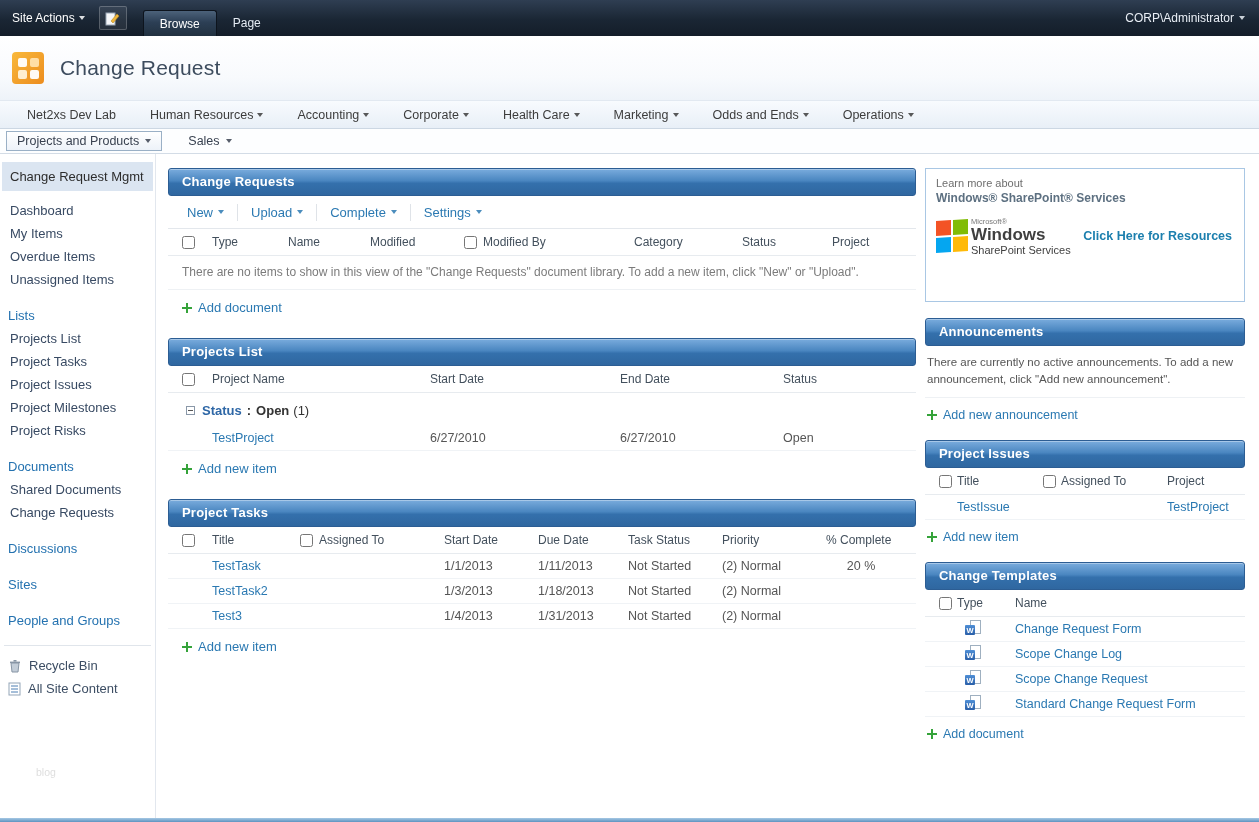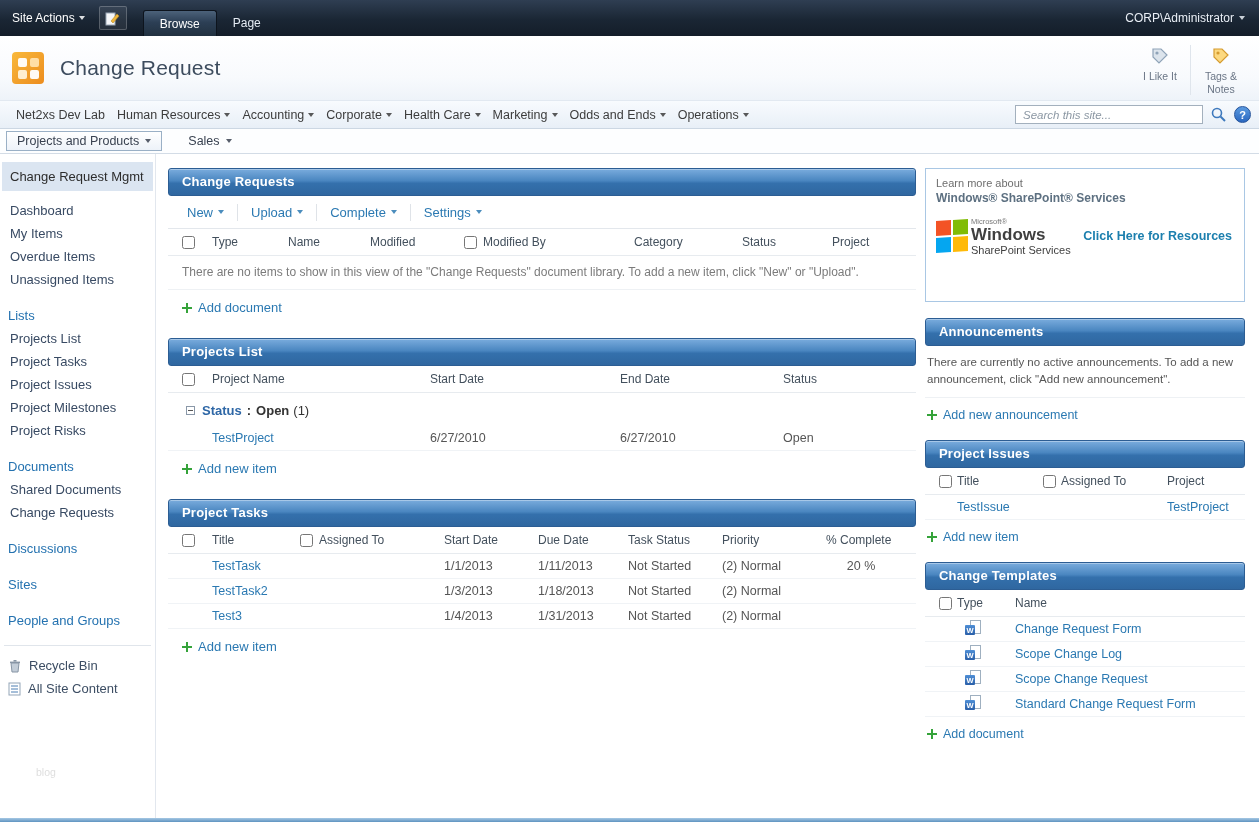--- a/index.html
+++ b/index.html
@@ -21,21 +21,21 @@
   .siteheader { height:64px; background:linear-gradient(#ffffff,#f8fafd 65%,#eef3f9); display:flex; align-items:center; position:relative; }
   .sitelogo { width:32px; height:32px; margin:0 16px 0 12px; border-radius:4px; background:linear-gradient(135deg,#f9b93b,#ec8c1e); display:grid; grid-template-columns:9px 9px; grid-template-rows:9px 9px; gap:3px; align-content:center; justify-content:center; cursor:pointer; }
   .sitelogo span { border-radius:2px; background:#fff; opacity:.95; }
   .sitelogo span:nth-child(2){ background:#ffe2ad; } .sitelogo span:nth-child(3){ background:#fff3d8; }
   .pagetitle { font-size:21px; font-weight:400; color:#3d4c5e; letter-spacing:.2px; }
   .social { position:absolute; right:10px; top:5px; display:flex; align-items:flex-start; }
   .social-btn { width:56px; display:flex; flex-direction:column; align-items:center; gap:3px; font-size:10.5px; color:#6b7686; text-align:center; padding:4px 2px; cursor:pointer; line-height:1.25; }
   .social-sep { width:1px; height:50px; background:#dfe5ec; margin:4px 2px 0 2px; }
 
   
-  .topnav { height:29px; background:linear-gradient(#f8fbfe,#e8eff7); border-top:1px solid #e2e9f1; border-bottom:1px solid #ccd7e3; display:flex; align-items:center; padding-left:16px; gap:12px; font-size:12.5px; color:#3c3c3c; position:relative; }
+  .topnav { height:29px; background:linear-gradient(#f8fbfe,#e8eff7); border-top:1px solid #e2e9f1; border-bottom:1px solid #ccd7e3; display:flex; align-items:center; padding-left:27px; gap:34px; font-size:12.5px; color:#3c3c3c; position:relative; }
   .nav-item { display:flex; align-items:center; gap:4px; white-space:nowrap; cursor:pointer; }
   .search-area { position:absolute; right:8px; top:4px; display:flex; align-items:center; gap:7px; }
   .search { width:188px; height:19px; border:1px solid #a3b0bd; font-size:11.5px; padding:0 7px; color:#444; font-family:inherit; background:#fff; }
   .search::placeholder { font-style:italic; color:#8b97a3; }
   .help { width:17px; height:17px; border-radius:50%; background:linear-gradient(#5b9be0,#2a67c0); border:1px solid #24539b; color:#fff; font-size:11px; font-weight:bold; display:flex; align-items:center; justify-content:center; cursor:pointer; }
   .mag { cursor:pointer; display:flex; }
 
   
   .subnav { height:25px; background:#fdfeff; border-bottom:1px solid #d3dce6; display:flex; align-items:center; padding-left:6px; gap:16px; font-size:12.5px; color:#394251; }
   .subnav-item { display:flex; align-items:center; gap:6px; padding:2px 10px; cursor:pointer; }
@@ -137,37 +137,20 @@
 </div>
 
 <div class="siteheader">
   <div class="sitelogo">
       <span></span>
       <span></span>
       <span></span>
       <span></span>
     </div>
   <div class="pagetitle">Change Request</div>
-  <div class="social">
-    <div class="social-btn">
-      <svg width="22" height="22" viewBox="0 0 22 22">
-          <path d="M4 4 h8 l6 6 -8 8 -6 -6 z" fill="#dce4ec" stroke="#8fa3b8" stroke-width="1.2"></path>
-          <circle cx="8" cy="8" r="1.6" fill="#8fa3b8"></circle>
-        </svg>
-      <span>I Like It</span>
-    </div>
-    <div class="social-sep"></div>
-    <div class="social-btn">
-      <svg width="22" height="22" viewBox="0 0 22 22">
-          <path d="M4 4 h8 l6 6 -8 8 -6 -6 z" fill="#fcd980" stroke="#d59b2f" stroke-width="1.2"></path>
-          <circle cx="8" cy="8" r="1.6" fill="#d59b2f"></circle>
-        </svg>
-      <span>Tags &amp; Notes</span>
-    </div>
-  </div>
 </div>
 
 <div class="topnav">
   <div class="nav-item">
       <span>Net2xs Dev Lab</span>
     </div>
   <div class="nav-item">
       <span>Human Resources</span>
       <span class="caret"></span>
     </div>
@@ -188,32 +171,20 @@
       <span class="caret"></span>
     </div>
   <div class="nav-item">
       <span>Odds and Ends</span>
       <span class="caret"></span>
     </div>
   <div class="nav-item">
       <span>Operations</span>
       <span class="caret"></span>
     </div>
-  <div class="search-area">
-    <input class="search" type="text" placeholder="Search this site..." style="">
-    <span class="mag">
-      <svg width="17" height="17">
-          <circle cx="7" cy="7" r="4.5" fill="none" stroke="#3e79bd" stroke-width="1.6"></circle>
-          <line x1="10.5" y1="10.5" x2="15" y2="15" stroke="#3e79bd" stroke-width="2"></line>
-        </svg>
-    </span>
-    <div class="help">
-        <span>?</span>
-      </div>
-  </div>
 </div>
 
 <div class="subnav">
   <div class="subnav-item active">
       <span>Projects and Products</span>
       <span class="caret"></span>
     </div>
   <div class="subnav-item">
       <span>Sales</span>
       <span class="caret"></span>

